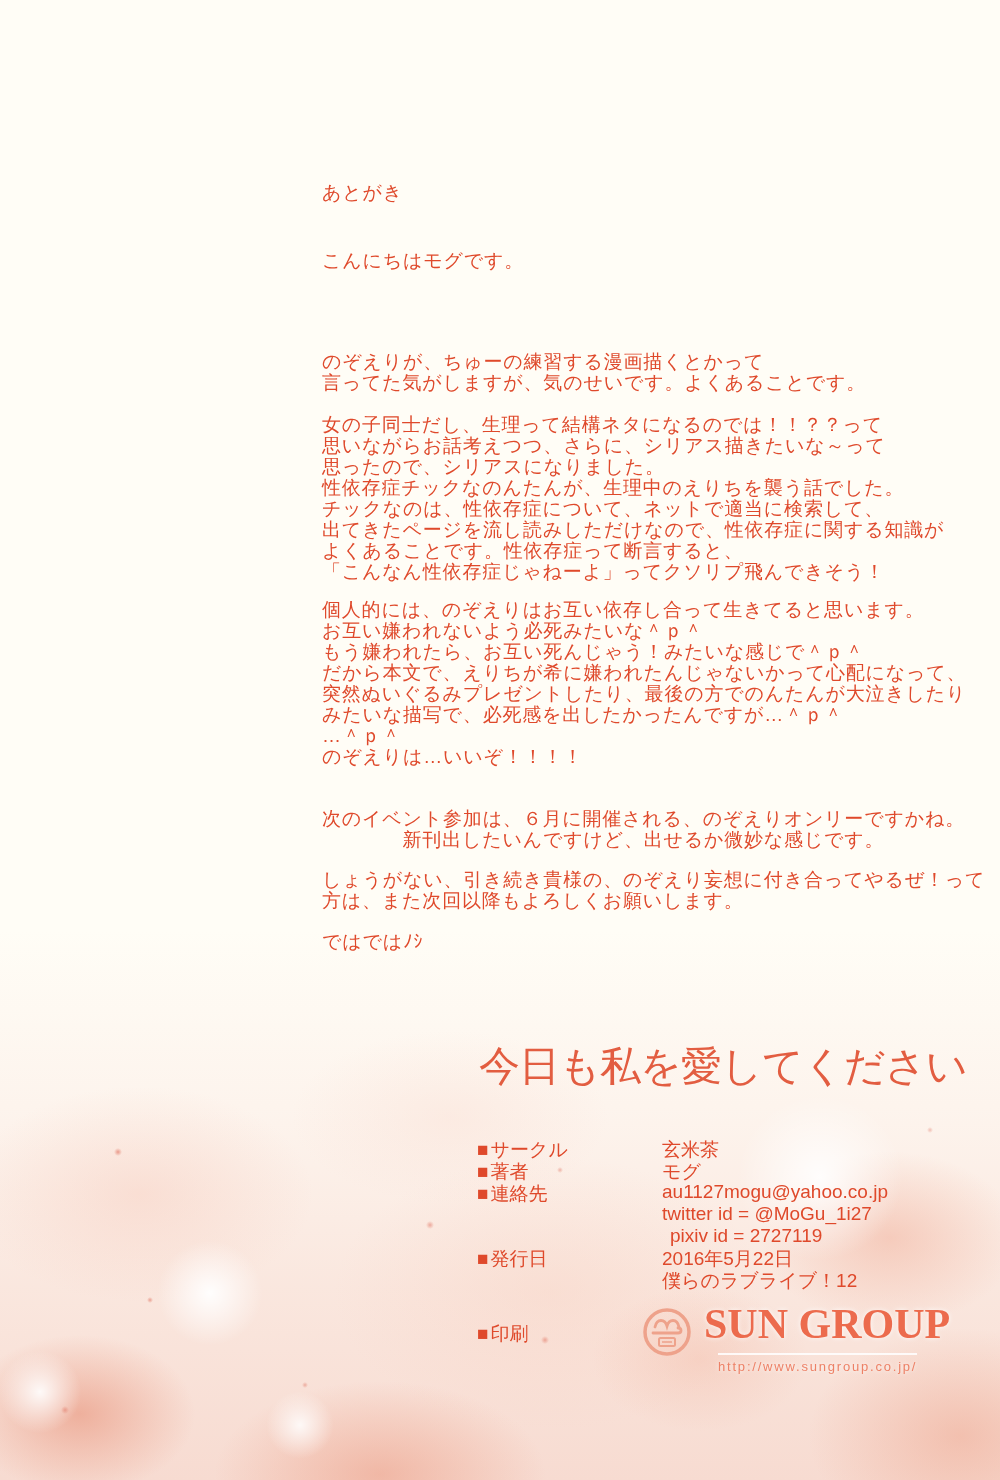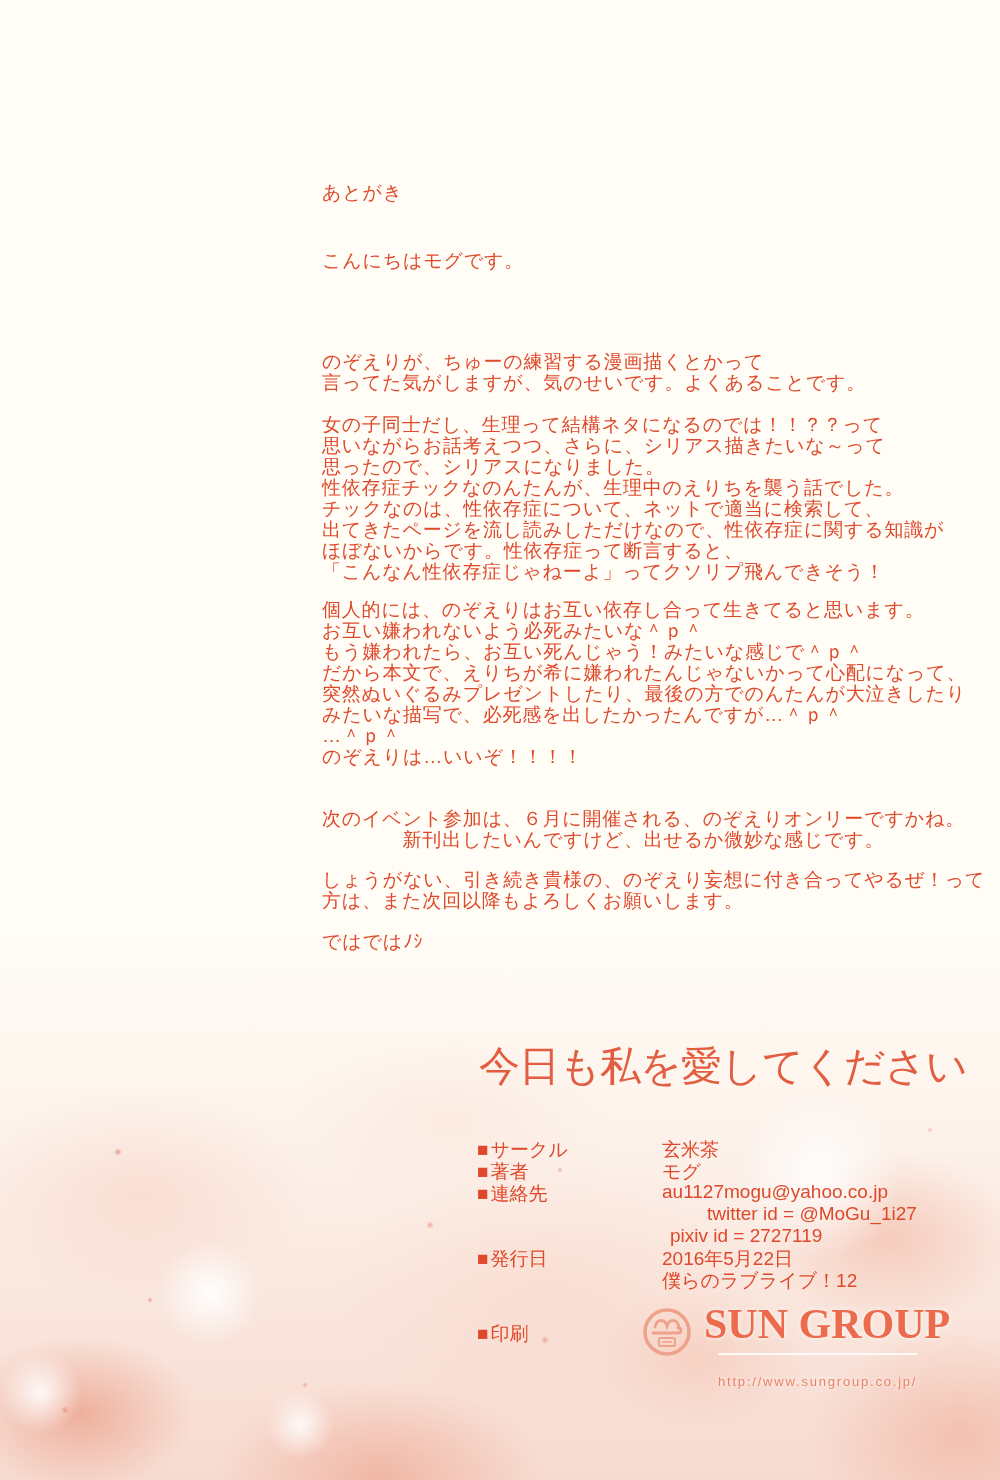--- a/index.html
+++ b/index.html
@@ -61,40 +61,40 @@
     position:absolute;left:479px;top:1048px;
     font-family:"Liberation Serif","DejaVu Serif",serif;
     font-size:41px;line-height:36px;letter-spacing:-1px;
     color:#e15234;opacity:.93;white-space:nowrap;
   }
   
   .colophon{position:absolute;left:477px;top:1137px;width:480px;font-size:19px;}
   .c-row{position:absolute;left:0;white-space:nowrap;text-align:right;}
   .c-val{position:absolute;left:185px;white-space:nowrap;}
   .r1{top:0;}  .r2{top:22px;} .r3{top:44px;}
-  .r4{top:66px;margin-left:45px;} .r5{top:88px;margin-left:8px;}
+  .r4{top:66px;} .r5{top:88px;margin-left:8px;}
   .r6{top:109px;} .r7{top:131px;}
   .r8{top:184px;}
   .bullet{margin-right:2px;}
   
   .printer{position:absolute;left:638px;top:1296px;width:345px;height:90px;}
   .emblem{position:absolute;left:2px;top:9px;}
   .wordmark{
     position:absolute;left:66px;top:6px;
     font-family:"Liberation Serif","DejaVu Serif",serif;
     font-weight:bold;font-size:42px;line-height:44px;letter-spacing:0px;
     color:#ec6b4d;white-space:nowrap;
     text-shadow:0 0 5px rgba(255,255,255,.9);
   }
   .printer-url{
     position:absolute;left:80px;top:57px;
     font-size:13px;letter-spacing:1.8px;color:#ed8166;white-space:nowrap;
     text-shadow:0 0 4px rgba(255,255,255,.95);
     border-top:2px solid rgba(255,255,255,.85);
-    padding-top:19px;
+    padding-top:4px;
   }
 </style>
 </head>
 <body>
 
 <div class="page">
 
   <div class="watercolor"></div>
   <div class="speckles"></div>
 
@@ -102,21 +102,21 @@
 
   <div class="txt para-0">こんにちはモグです。</div>
   <div class="txt para-2">のぞえりが、ちゅーの練習する漫画描くとかって
 言ってた気がしますが、気のせいです。よくあることです。</div>
   <div class="txt para-3">女の子同士だし、生理って結構ネタになるのでは！！？？って
 思いながらお話考えつつ、さらに、シリアス描きたいな～って
 思ったので、シリアスになりました。
 性依存症チックなのんたんが、生理中のえりちを襲う話でした。
 チックなのは、性依存症について、ネットで適当に検索して、
 出てきたページを流し読みしただけなので、性依存症に関する知識が
-ほぼないからです。性依存症って断言すると、
+よくあることです。性依存症って断言すると、
 「こんなん性依存症じゃねーよ」ってクソリプ飛んできそう！</div>
   <div class="txt para-4">個人的には、のぞえりはお互い依存し合って生きてると思います。
 お互い嫌われないよう必死みたいな＾ｐ＾
 もう嫌われたら、お互い死んじゃう！みたいな感じで＾ｐ＾
 だから本文で、えりちが希に嫌われたんじゃないかって心配になって、
 突然ぬいぐるみプレゼントしたり、最後の方でのんたんが大泣きしたり
 みたいな描写で、必死感を出したかったんですが…＾ｐ＾
 …＾ｐ＾
 のぞえりは…いいぞ！！！！</div>
   <div class="txt para-5">次のイベント参加は、６月に開催される、のぞえりオンリーですかね。

